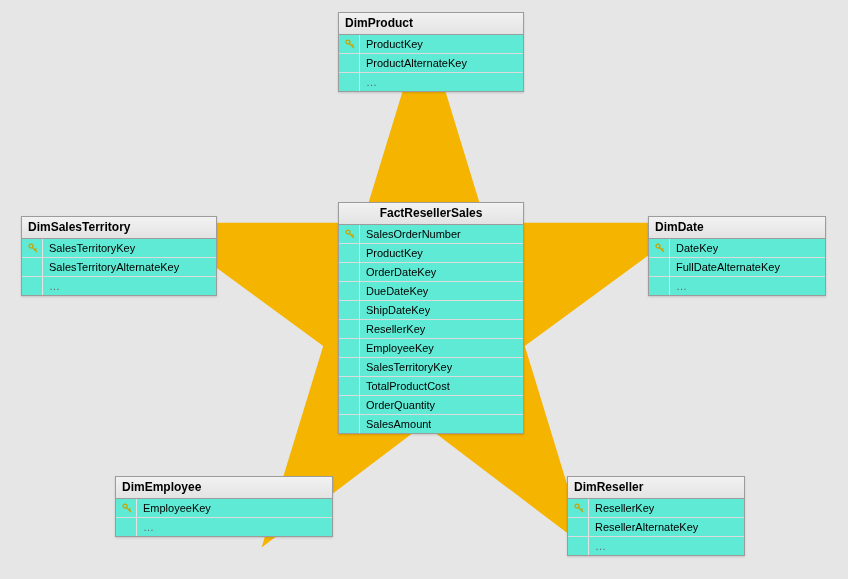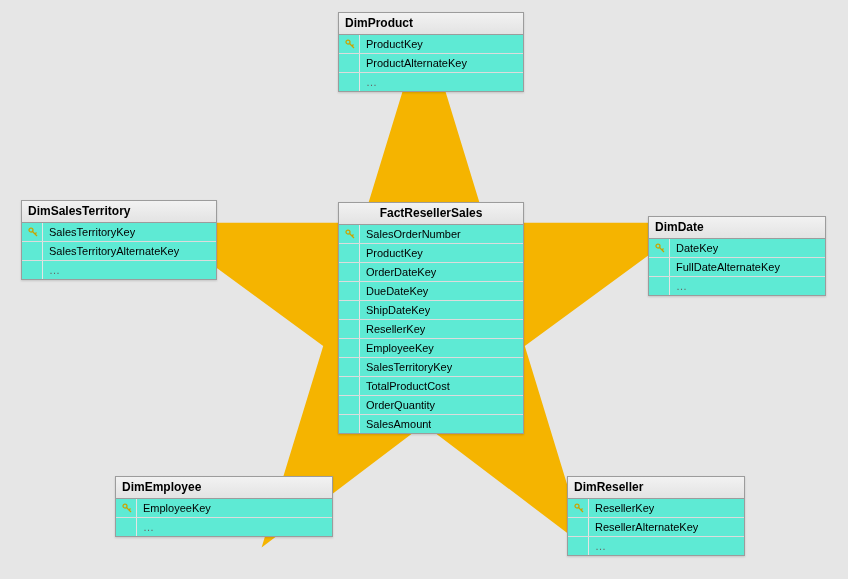--- a/index.html
+++ b/index.html
@@ -80,21 +80,21 @@
   <div class="row">
     <span class="icon-cell"></span>
     <span class="label">ProductAlternateKey</span>
   </div>
   <div class="row">
     <span class="icon-cell"></span>
     <span class="ellipsis">…</span>
   </div>
 </div>
 
-<div class="tbl" style="left:21px;top:200px;width:194px;">
+<div class="tbl" style="left:21px;top:216px;width:194px;">
   <div class="hdr">DimSalesTerritory</div>
   <div class="row">
     <span class="icon-cell">
         <svg class="key" viewBox="0 0 24 24">
           <circle cx="8" cy="8" r="4" fill="none" stroke="#c9a400" stroke-width="2.5"></circle>
           <line x1="10.5" y1="10.5" x2="20" y2="20" stroke="#c9a400" stroke-width="2.5"></line>
           <line x1="16" y1="16" x2="19" y2="13" stroke="#c9a400" stroke-width="2.5"></line>
         </svg>
       </span>
     <span class="label">SalesTerritoryKey</span>

